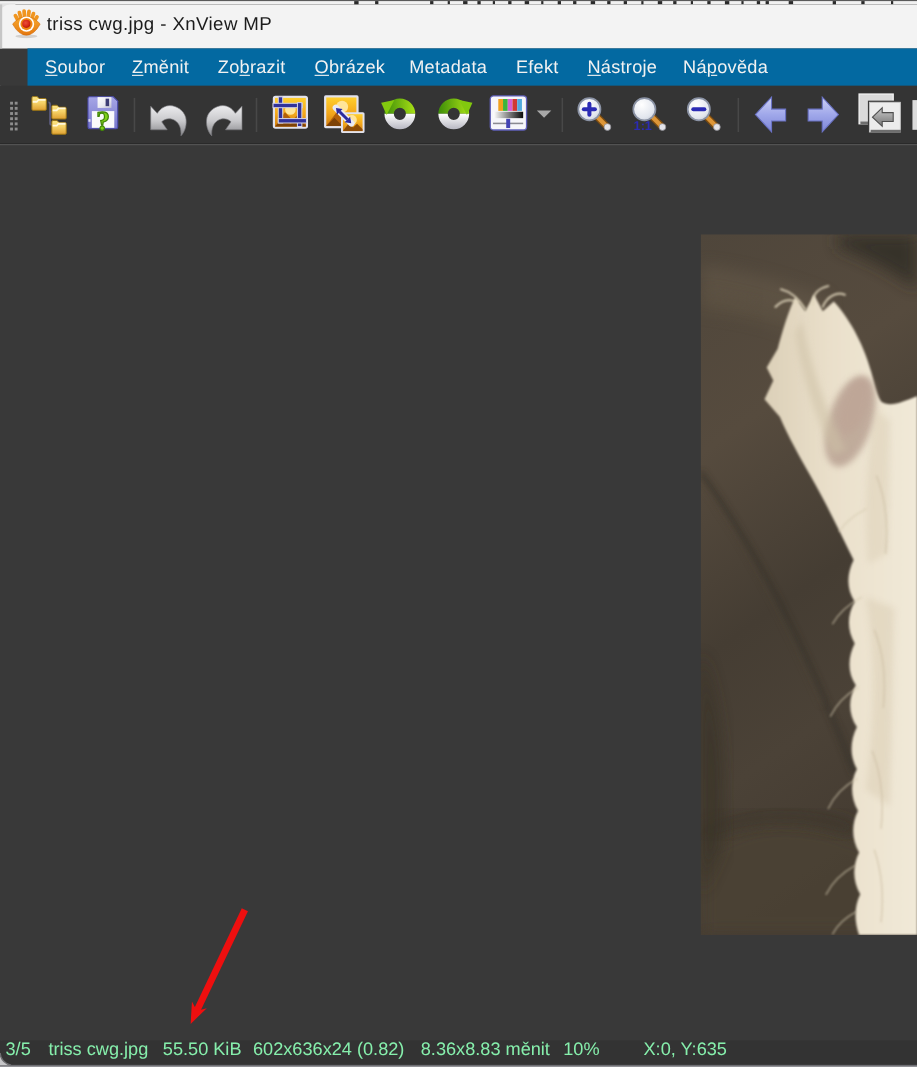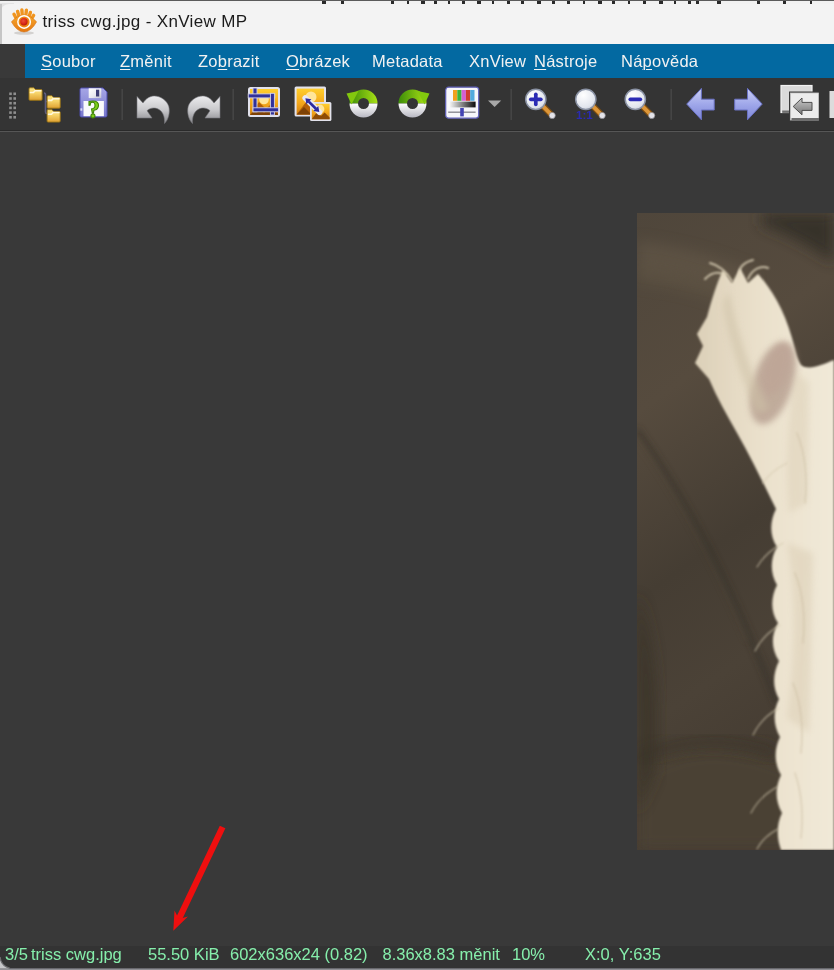--- a/index.html
+++ b/index.html
@@ -97,21 +97,21 @@
     </svg>
   </div>
   <div id="titletext" class="abs">triss cwg.jpg - XnView MP</div>
 
   <div id="menubar" class="abs">
     <span class="mi" style="left:16px;"><u>S</u>oubor</span>
     <span class="mi" style="left:95px;"><u>Z</u>měnit</span>
     <span class="mi" style="left:173px;">Zo<u>b</u>razit</span>
     <span class="mi" style="left:261px;"><u>O</u>brázek</span>
     <span class="mi" style="left:347px;">Metadata</span>
-    <span class="mi" style="left:444px;">XnView</span>
+    <span class="mi" style="left:444px;">Efekt</span>
     <span class="mi" style="left:509px;text-align:right;"><u>N</u>ástroje</span>
     <span class="mi" style="left:596px;">Ná<u>p</u>ověda</span>
   </div>
 
   <div id="toolbar" class="abs">
   <svg width="834" height="52" viewBox="0 0 834 52">
     <defs>
       <linearGradient id="fgrad" x1="0" y1="0" x2="0" y2="1">
         <stop offset="0" stop-color="#fce788"></stop>
             <stop offset="1" stop-color="#e0a83e"></stop>
@@ -437,21 +437,21 @@
     </div>
 
     <svg class="abs" style="left:150px;top:680px;" width="100" height="136" viewBox="0 0 100 136">
       <line x1="72.6" y1="15" x2="28.8" y2="107.2" stroke="#ee0f0f" stroke-width="6.2"></line>
       <polygon points="23.3,118.8 38.0,104.5 28.9,106.9 24.5,98.5" fill="#ee0f0f"></polygon>
     </svg>
   </div>
 
   <div id="statusbar" class="abs">
     <span class="st" style="left:5px;">3/5</span>
-    <span class="st" style="left:31px;">triss cwg.jpg</span>
+    <span class="st" style="left:44px;">triss cwg.jpg</span>
     <span class="st" style="left:148px;">55.50 KiB</span>
     <span class="st" style="left:230px;">602x636x24 (0.82)</span>
     <span class="st" style="left:382.5px;">8.36x8.83 měnit</span>
     <span class="st" style="left:512px;">10%</span>
     <span class="st" style="left:585px;">X:0, Y:635</span>
   </div>
   <div class="abs" style="left:0;top:968px;width:834px;height:2px;background:linear-gradient(#55555a,#a4a4a8);"></div>
   <svg class="abs" style="left:0;top:957px;" width="11" height="12" viewBox="0 0 11 12">
     <path d="M0 0 Q0.8 8.8 10 11.4 L0 11.4 Z" fill="#c6c6c8"></path>
     <path d="M0 0 Q0.8 8.8 10 11.4" stroke="#6e6e71" stroke-width="1.3" fill="none"></path>

